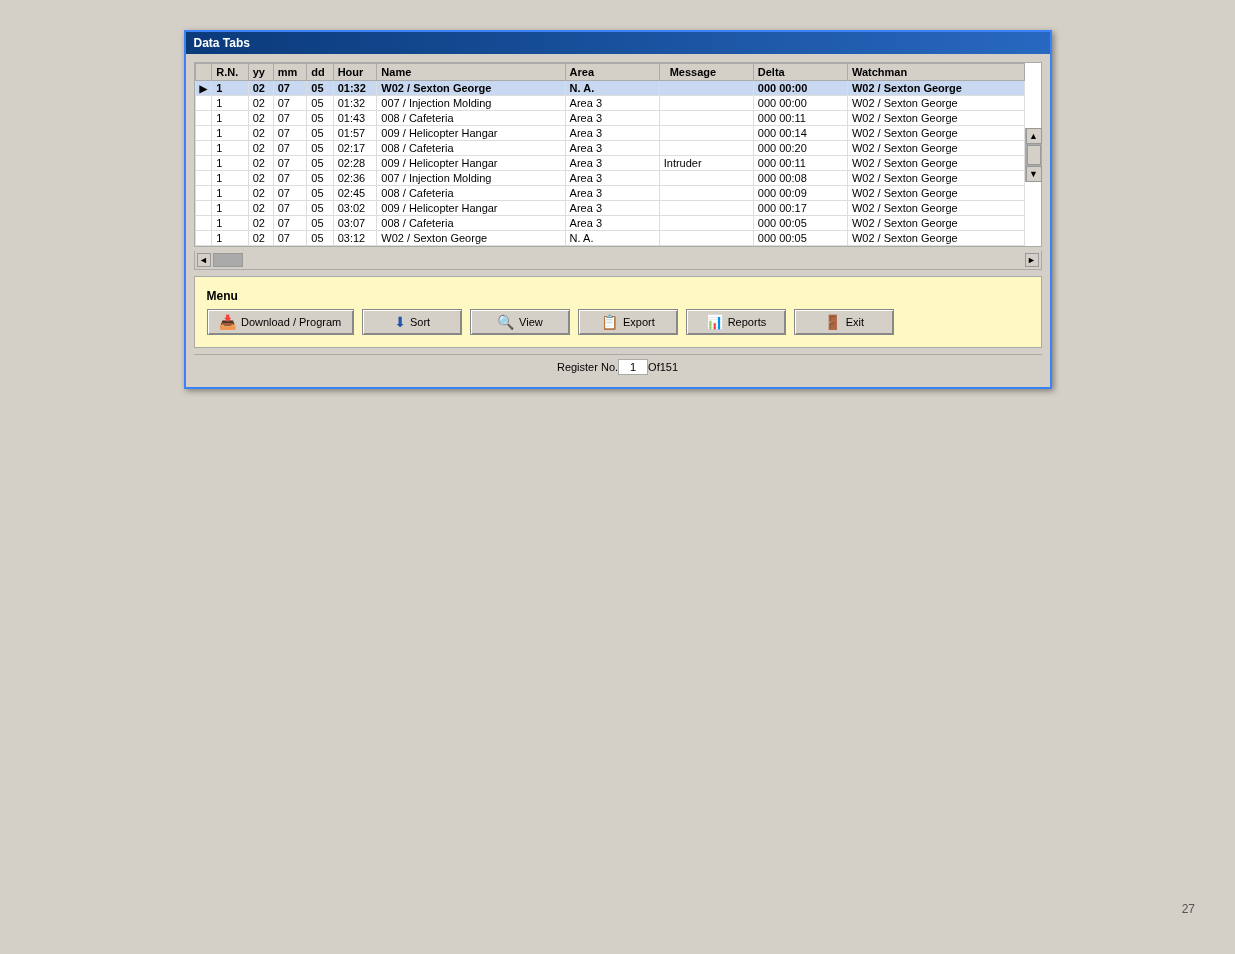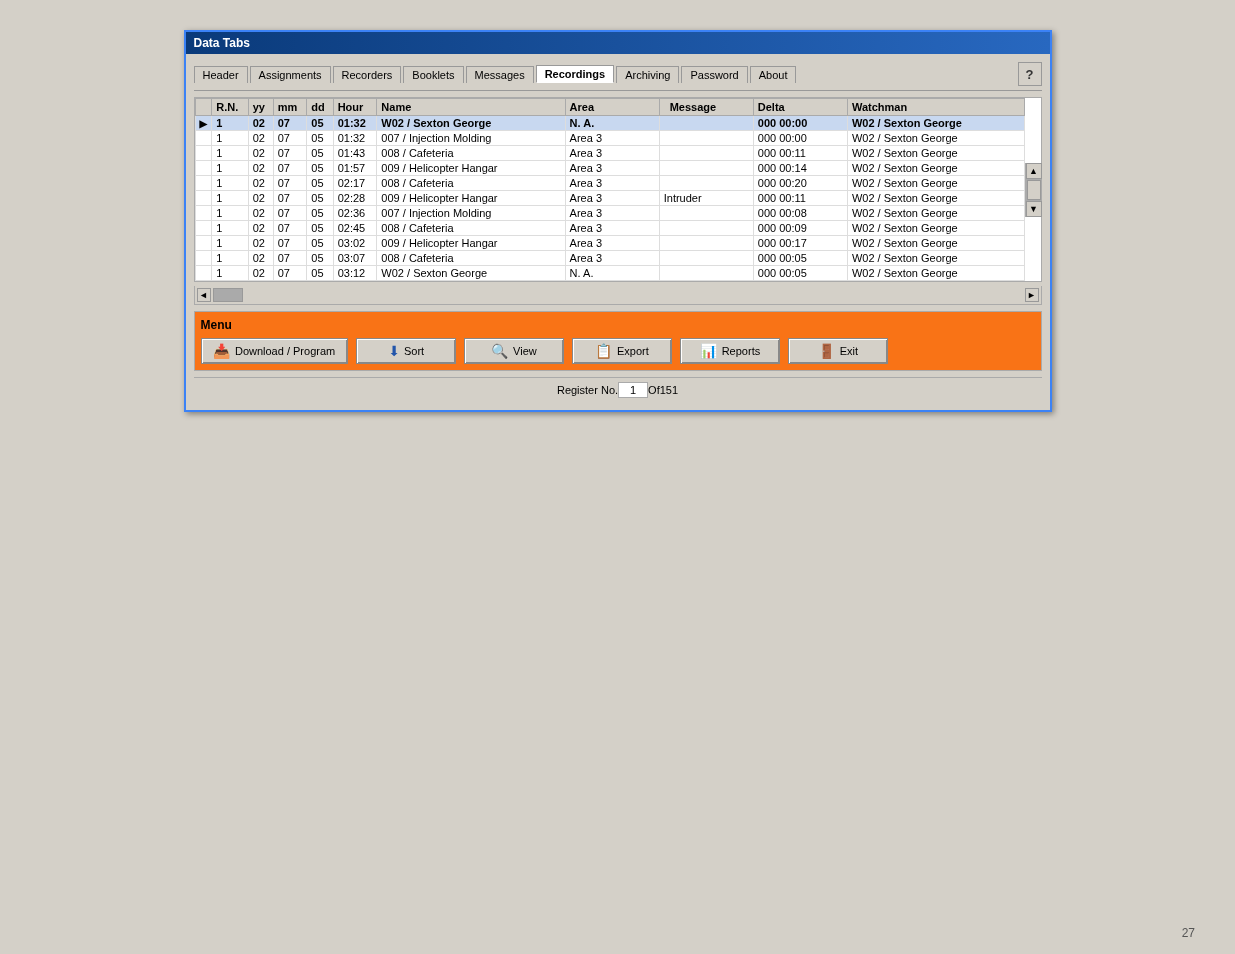--- a/index.html
+++ b/index.html
@@ -97,22 +97,22 @@
       width: 14px;
       text-align: center;
       padding: 0 2px;
     }
     .arrow-cell {
       color: black;
       font-size: 10px;
     }
     .menu-section {
       border: 1px solid #aaa;
-      background: #f97316;
-      padding: 6px;
+      background: #fef9c3;
+      padding: 12px;
       margin-bottom: 6px;
     }
     .menu-label {
       font-weight: bold;
       font-size: 12px;
       margin-bottom: 6px;
     }
     .menu-buttons {
       display: flex;
       gap: 8px;
@@ -155,32 +155,20 @@
   </style>
 </head>
 <body>
 
 <div class="window">
   <div class="title-bar">
     <span>Data Tabs</span>
   </div>
   <div class="content-area">
 
-    <div class="tabs-bar">
-      <div class="tab-item">Header</div>
-      <div class="tab-item">Assignments</div>
-      <div class="tab-item">Recorders</div>
-      <div class="tab-item">Booklets</div>
-      <div class="tab-item">Messages</div>
-      <div class="tab-item active">Recordings</div>
-      <div class="tab-item">Archiving</div>
-      <div class="tab-item">Password</div>
-      <div class="tab-item">About</div>
-      <div class="help-btn">?</div>
-    </div>
 
     <div class="table-wrapper" style="display:flex; border:1px solid #aaa; background:white; margin-bottom:4px;">
       <div style="flex:1; overflow:hidden;">
         <table class="data-table">
           <thead>
             <tr>
               <th style="width:14px;"></th>
               <th>R.N.</th>
               <th>yy</th>
               <th>mm</th>
@@ -391,13 +379,13 @@
 
     <div style="display:flex; align-items:center; justify-content:center; gap:0; padding:4px 8px; background:#d4d0c8; border-top:1px solid #aaa;">
       <span>Register No.</span>
       <input type="text" class="status-input" value="1" style="width: 30px; border: 1px solid rgb(170, 170, 170); background: white; padding: 1px 4px; font-size: 11px; text-align: center;">
       <span>Of</span>
       <span>151</span>
     </div>
   </div>
 </div>
 
-<div style="position:fixed; bottom:14px; right:40px; font-size:12px; color:#555;">27</div>
+<div style="position:fixed; bottom:38px; right:40px; font-size:12px; color:#555;">27</div>
 
 </body></html>

